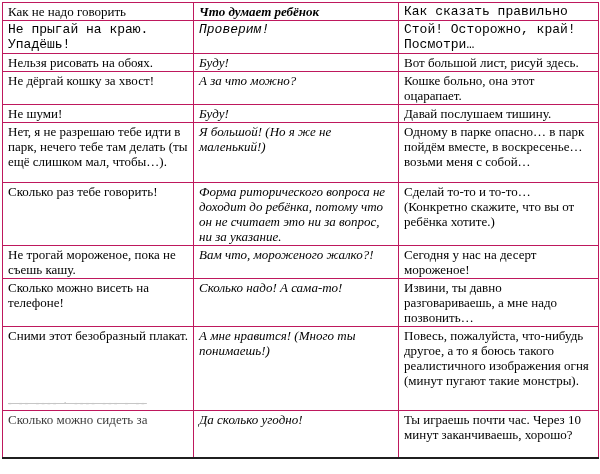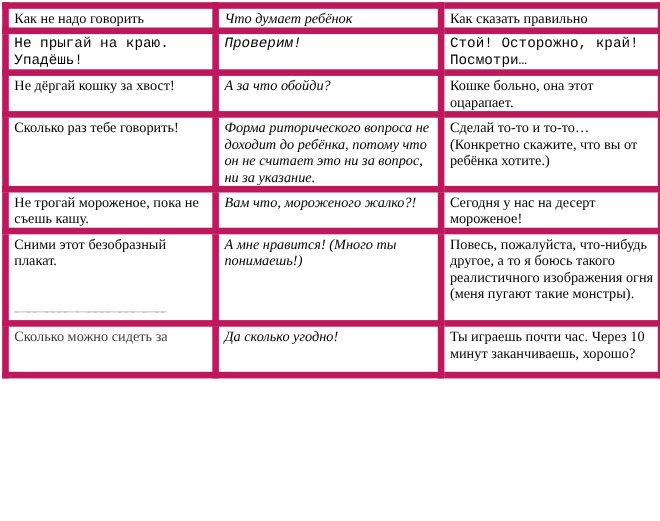--- a/index.html
+++ b/index.html
@@ -18,32 +18,32 @@
     border-collapse: collapse;
     table-layout: fixed;
     font-family: "Liberation Serif", serif;
     font-size: 13px;
     line-height: 15px;
     color: #000000;
     border: 1px solid #1f1f1f;
     border-bottom: 2px solid #1f1f1f;
   }
   .doc-table td, .doc-table th {
-    border: 6px solid #be185d;
+    border: 1px solid #be185d;
     vertical-align: top;
     text-align: left;
     padding: 1px 4px 1px 5px;
     overflow: hidden;
     font-weight: normal;
   }
   .col-dont  { font-weight: bold; }
   .col-child { font-style: italic; }
   .col-right { font-weight: normal; }
-  th.col-child { font-weight: normal; }
-  th.col-right { font-weight: normal; }
+  th.col-child { font-weight: bold; }
+  th.col-right { font-weight: normal; font-family: Liberation Mono, monospace; }
 
   
   tr.r-h  { height: 18px; }
   tr.r0  { height: 29px; font-family: Liberation Mono, monospace; }
   tr.r1  { height: 16px; }
   tr.r2  { height: 27px; }
   tr.r3  { height: 19px; }
   tr.r4  { height: 15px; }
   tr.r5  { height: 31px; }
   tr.r6  { height: 60px; }
@@ -92,51 +92,71 @@
       <th class="col-child">Что думает ребёнок</th>
       <th class="col-right">Как сказать правильно</th>
     </tr>
 
     <tr class="r0">
       <td class="col-dont">Не прыгай на краю. Упадёшь!</td>
       <td class="col-child">Проверим!</td>
       <td class="col-right">Стой! Осторожно, край! Посмотри…</td>
     </tr>
 
+    <tr class="r1">
+      <td class="col-dont">Нельзя рисовать на обоях.</td>
+      <td class="col-child">Буду!</td>
+      <td class="col-right">Вот большой лист, рисуй здесь.</td>
+    </tr>
 
     <tr class="r2">
       <td class="col-dont">Не дёргай кошку за хвост!</td>
-      <td class="col-child">А за что обойди?</td>
+      <td class="col-child">А за что можно?</td>
       <td class="col-right">Кошке больно, она этот оцарапает.</td>
     </tr>
 
 
+    <tr class="r4">
+      <td class="col-dont">Не шуми!</td>
+      <td class="col-child">Буду!</td>
+      <td class="col-right">Давай послушаем тишину.</td>
+    </tr>
 
 
+    <tr class="r6">
+      <td class="col-dont">Нет, я не разрешаю тебе идти в парк, нечего тебе там делать (ты ещё слишком мал, чтобы…).</td>
+      <td class="col-child">Я большой! (Но я же не маленький!)</td>
+      <td class="col-right">Одному в парке опасно… в парк пойдём вместе, в воскресенье… возьми меня с собой…</td>
+    </tr>
 
     <tr class="r7">
       <td class="col-dont">Сколько раз тебе говорить!</td>
       <td class="col-child">Форма риторического вопроса не доходит до ребёнка, потому что он не считает это ни за вопрос, ни за указание.</td>
       <td class="col-right">Сделай то-то и то-то… (Конкретно скажите, что вы от ребёнка хотите.)</td>
     </tr>
 
     <tr class="r8">
       <td class="col-dont">Не трогай мороженое, пока не съешь кашу.</td>
       <td class="col-child">Вам что, мороженого жалко?!</td>
       <td class="col-right">Сегодня у нас на десерт мороженое!</td>
     </tr>
 
+    <tr class="r9">
+      <td class="col-dont">Сколько можно висеть на телефоне!</td>
+      <td class="col-child">Сколько надо! А сама-то!</td>
+      <td class="col-right">Извини, ты давно разговариваешь, а мне надо позвонить…</td>
+    </tr>
 
     <tr class="r10">
       <td class="col-dont has-artifact">
         <span>Сними этот безобразный плакат.</span>
         <div class="artifact">- -- ---- · ---- --- - --</div>
       </td>
       <td class="col-child">А мне нравится! (Много ты понимаешь!)</td>
-      <td class="col-right">Повесь, пожалуйста, что-нибудь другое, а то я боюсь такого реалистичного изображения огня (меня пугают такие монстры).</td>
+      <td class="col-right">Повесь, пожалуйста, что-нибудь другое, а то я боюсь такого реалистичного изображения огня (минут пугают такие монстры).</td>
     </tr>
 
     <tr class="r11">
       <td class="col-dont has-artifact">
         <span class="dim">Сколько можно сидеть за </span>
         
       </td>
       <td class="col-child">Да сколько угодно!</td>
       <td class="col-right">Ты играешь почти час. Через 10 минут заканчиваешь, хорошо?</td>
     </tr>

